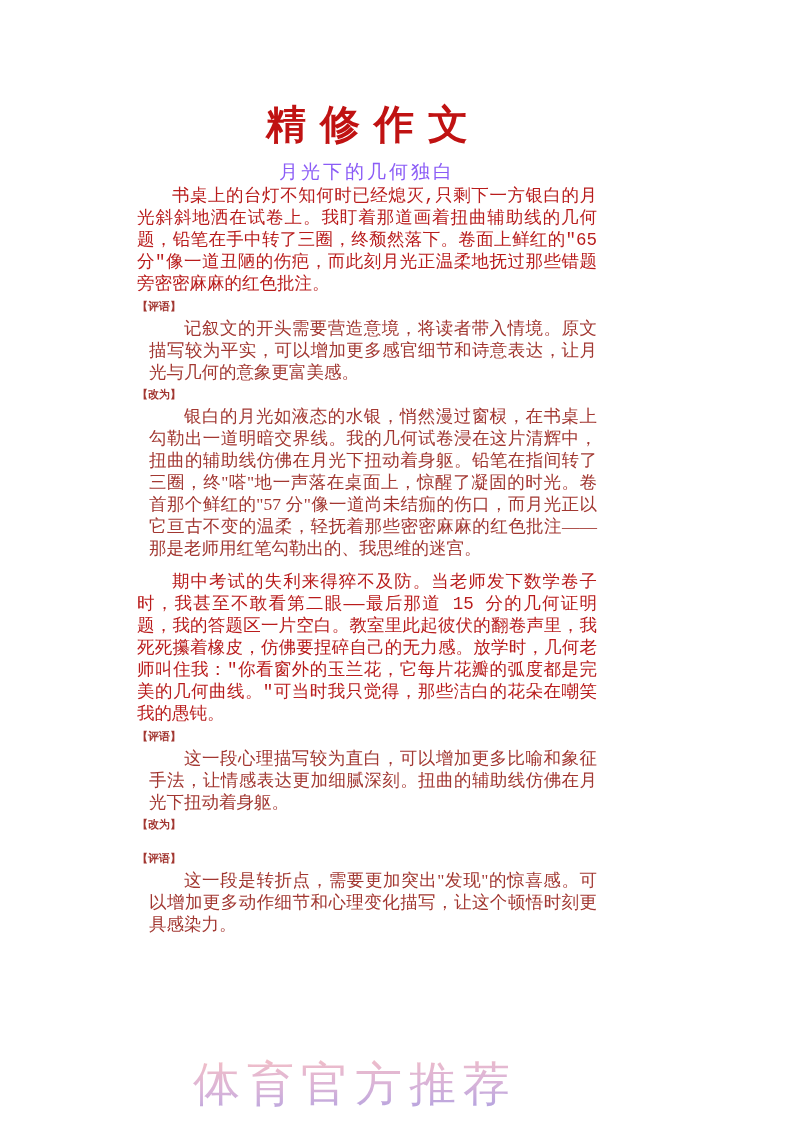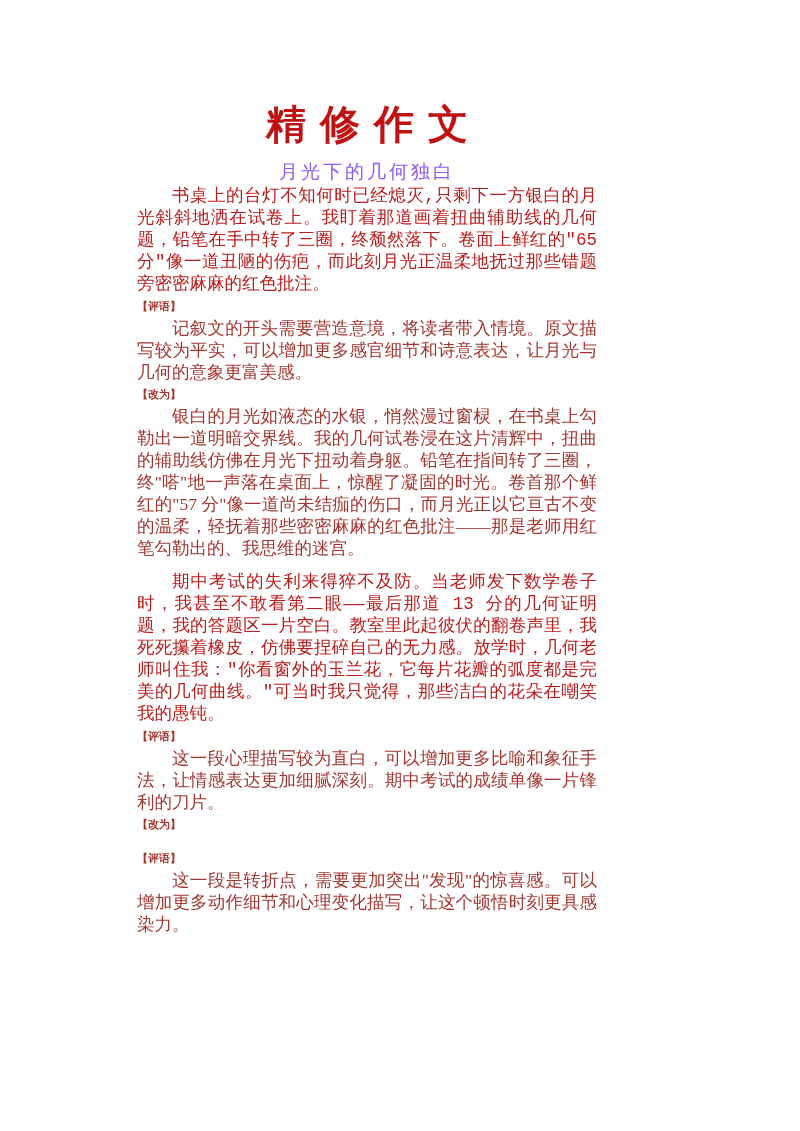--- a/index.html
+++ b/index.html
@@ -41,21 +41,21 @@
   .para {
     margin: 0;
     font-size: 17.5px;
     line-height: 22px;
     text-align: justify;
     text-indent: 2em;
     word-break: break-all;
   }
   .first-para { margin-top: 1px; }
   .original { color: #b91c1c; font-family: Liberation Mono, monospace; }
-  .annotation { color: #a23731; }
+  .annotation { color: #a23731; margin-left: 12px; }
   .label {
     margin: 0;
     font-size: 11px;
     line-height: 22px;
     font-weight: bold;
     color: #a23731;
   }
   .gap { height: 12px; }
   .watermark {
     position: absolute;
@@ -90,27 +90,28 @@
 
     <p class="para original first-para">书桌上的台灯不知何时已经熄灭,只剩下一方银白的月光斜斜地洒在试卷上。我盯着那道画着扭曲辅助线的几何题，铅笔在手中转了三圈，终颓然落下。卷面上鲜红的"65 分"像一道丑陋的伤疤，而此刻月光正温柔地抚过那些错题旁密密麻麻的红色批注。</p>
 
     <div class="label">【评语】</div>
     <p class="para annotation">记叙文的开头需要营造意境，将读者带入情境。原文描写较为平实，可以增加更多感官细节和诗意表达，让月光与几何的意象更富美感。</p>
     <div class="label">【改为】</div>
     <p class="para annotation">银白的月光如液态的水银，悄然漫过窗棂，在书桌上勾勒出一道明暗交界线。我的几何试卷浸在这片清辉中，扭曲的辅助线仿佛在月光下扭动着身躯。铅笔在指间转了三圈，终"嗒"地一声落在桌面上，惊醒了凝固的时光。卷首那个鲜红的"57 分"像一道尚未结痂的伤口，而月光正以它亘古不变的温柔，轻抚着那些密密麻麻的红色批注——那是老师用红笔勾勒出的、我思维的迷宫。</p>
 
     <div class="gap"></div>
 
-    <p class="para original">期中考试的失利来得猝不及防。当老师发下数学卷子时，我甚至不敢看第二眼——最后那道 13 分的几何证明题，我的答题区一片空白。教室里此起彼伏的翻卷声里，我死死攥着橡皮，仿佛要捏碎自己的无力感。放学时，几何老师叫住我："你看窗外的玉兰花，它每片花瓣的弧度都是完美的几何曲线。"可当时我只觉得，那些洁白的花朵在嘲笑我的愚钝。</p>
+    <p class="para original">期中考试的失利来得猝不及防。当老师发下数学卷子时，我甚至不敢看第二眼——最后那道 15 分的几何证明题，我的答题区一片空白。教室里此起彼伏的翻卷声里，我死死攥着橡皮，仿佛要捏碎自己的无力感。放学时，几何老师叫住我："你看窗外的玉兰花，它每片花瓣的弧度都是完美的几何曲线。"可当时我只觉得，那些洁白的花朵在嘲笑我的愚钝。</p>
 
     <div class="label">【评语】</div>
-    <p class="para annotation">这一段心理描写较为直白，可以增加更多比喻和象征手法，让情感表达更加细腻深刻。期中考试的成绩单像一片锋利的刀片。</p>
+    <p class="para annotation">这一段心理描写较为直白，可以增加更多比喻和象征手法，让情感表达更加细腻深刻。扭曲的辅助线仿佛在月光下扭动着身躯。</p>
     <div class="label">【改为】</div>
 
     <div class="gap"></div>
 
 
     <div class="label">【评语】</div>
     <p class="para annotation">这一段是转折点，需要更加突出"发现"的惊喜感。可以增加更多动作细节和心理变化描写，让这个顿悟时刻更具感染力。</p>
 
   </div>
 
+  <div class="watermark">体育官方推荐</div>
 </div>
 
 </body></html>

